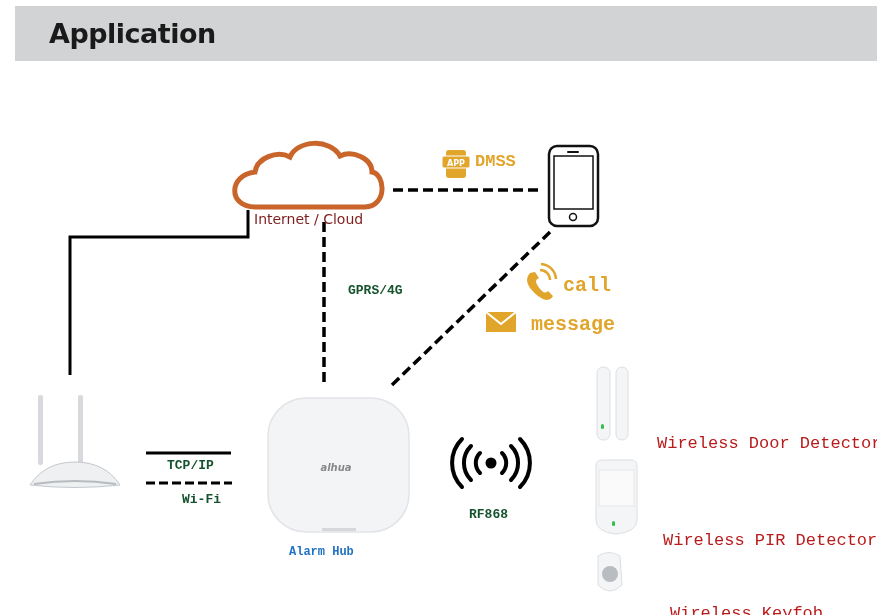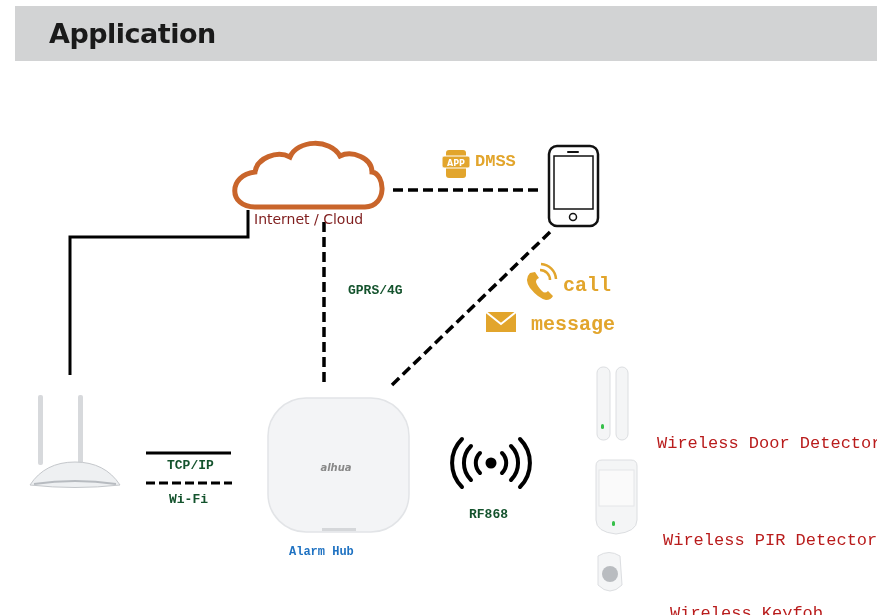--- a/index.html
+++ b/index.html
@@ -103,18 +103,18 @@
     <circle cx="610" cy="574" r="8" fill="#b9bcc0"></circle>
   </g>
 </svg>
 
 <div class="cloud-text">Internet / Cloud</div>
 <div class="lbl orange" style="left:475px;top:152px;font-size:17px;">DMSS</div>
 <div class="lbl red" style="left:348px;top:283px;">GPRS/4G</div>
 <div class="lbl orange" style="left:563px;top:274px;">call</div>
 <div class="lbl orange" style="left:531px;top:313px;">message</div>
 <div class="lbl red" style="left:167px;top:429px;margin-top:29px;">TCP/IP</div>
-<div class="lbl red" style="left:169px;top:492px;">Wi-Fi</div>
+<div class="lbl red" style="left:182px;top:492px;">Wi-Fi</div>
 <div class="lbl red" style="left:469px;top:507px;">RF868</div>
 <div class="lbl hub-label" style="left:289px;top:545px;">Alarm Hub</div>
 <div class="lbl blue-lg" style="left:657px;top:390px;">Wireless Door Detector</div>
 <div class="lbl blue-lg" style="left:663px;top:487px;">Wireless PIR Detector</div>
 <div class="lbl blue-lg" style="left:670px;top:560px;">Wireless Keyfob</div>
 
 </body></html>

